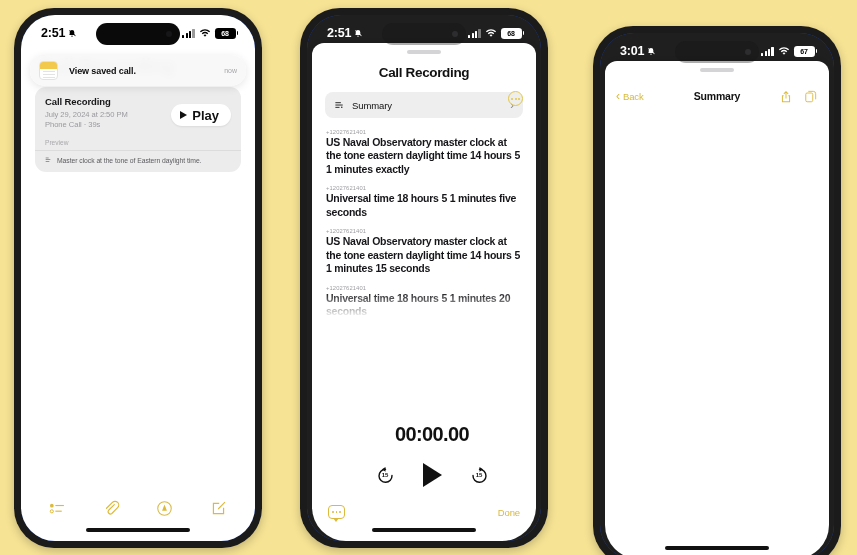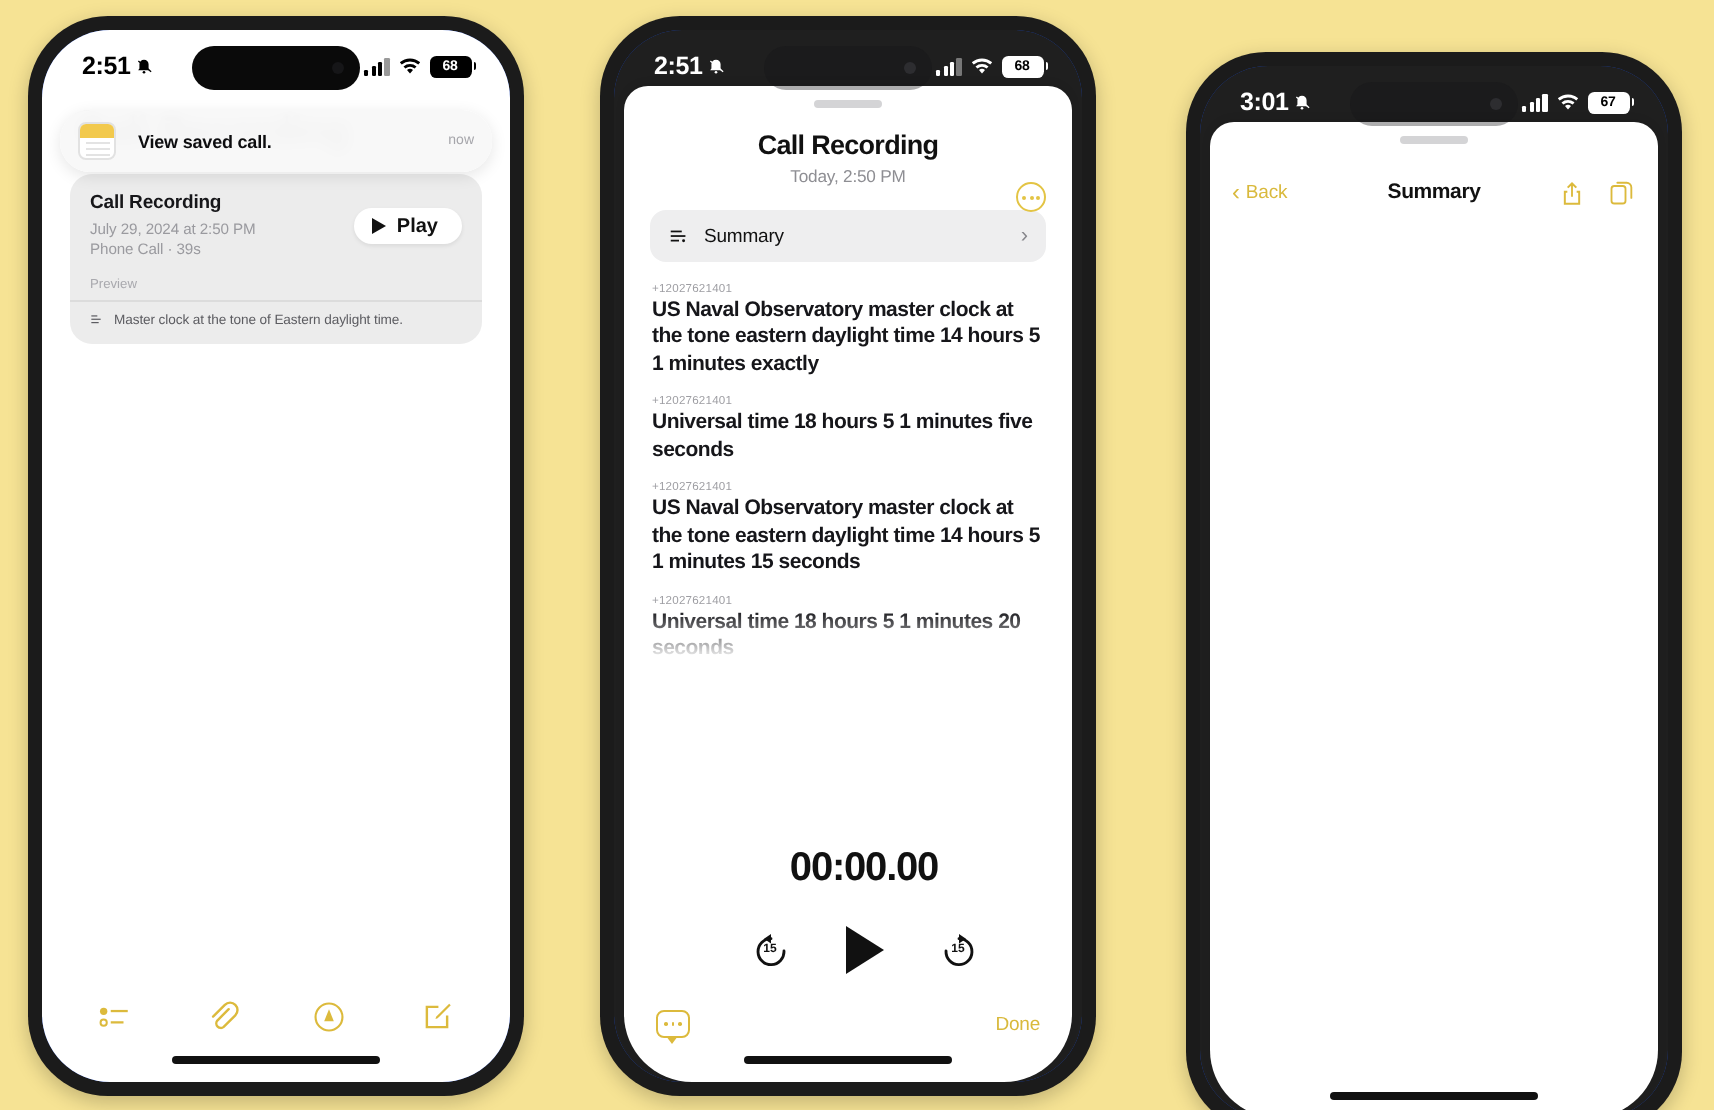--- a/index.html
+++ b/index.html
@@ -106,21 +106,21 @@
     position: relative;
   }
   .rc-title { font-size: 9.5px; font-weight: bold; color: #17171a; letter-spacing: -.1px; }
   .rc-sub { font-size: 7.6px; color: #9a9a9f; margin-top: 2.5px; letter-spacing: -.05px; }
   .rc-sub2 { font-size: 7.6px; color: #9a9a9f; margin-top: 1.5px; letter-spacing: -.05px; }
   .play-btn {
     position: absolute; right: 10px; top: 17px;
     background: #fff; border-radius: 12px;
     padding: 3.5px 12px 3.5px 9px;
     display: flex; align-items: center; gap: 5px;
-    font-size: 10px; font-weight: bold; color: #111;
+    font-size: 13px; font-weight: bold; color: #111;
     box-shadow: 0 1px 2px rgba(0,0,0,.08);
   }
   .tri-sm {
     width: 0; height: 0;
     border-left: 7px solid #111;
     border-top: 4.5px solid transparent;
     border-bottom: 4.5px solid transparent;
   }
   .rc-preview-lbl { font-size: 6.6px; color: #a9a9ae; margin-top: 10px; }
   .rc-divider { height: 1px; background: #dcdcdc; margin: 4px -10px 0 -10px; }
@@ -405,21 +405,20 @@
           <span class="batt-nub" style="background:#fff"></span>
         </span>
       </div>
     </div>
     <div class="island faint"></div>
 
     <div class="sheet-back"></div>
     <div class="sheet">
       <div class="grabber"></div>
       <div class="sheet-title">Call Recording</div>
-      <div class="sheet-sub">Today, 2:50 PM</div>
       <div class="more-circle">
           <i></i>
           <i></i>
           <i></i>
         </div>
 
       <div class="summary-pill">
         <svg width="11" height="11" viewBox="0 0 24 24">
           <rect x="3" y="5" width="12" height="1.9" fill="#111"></rect>
           <rect x="3" y="10" width="16" height="1.9" fill="#111"></rect>

